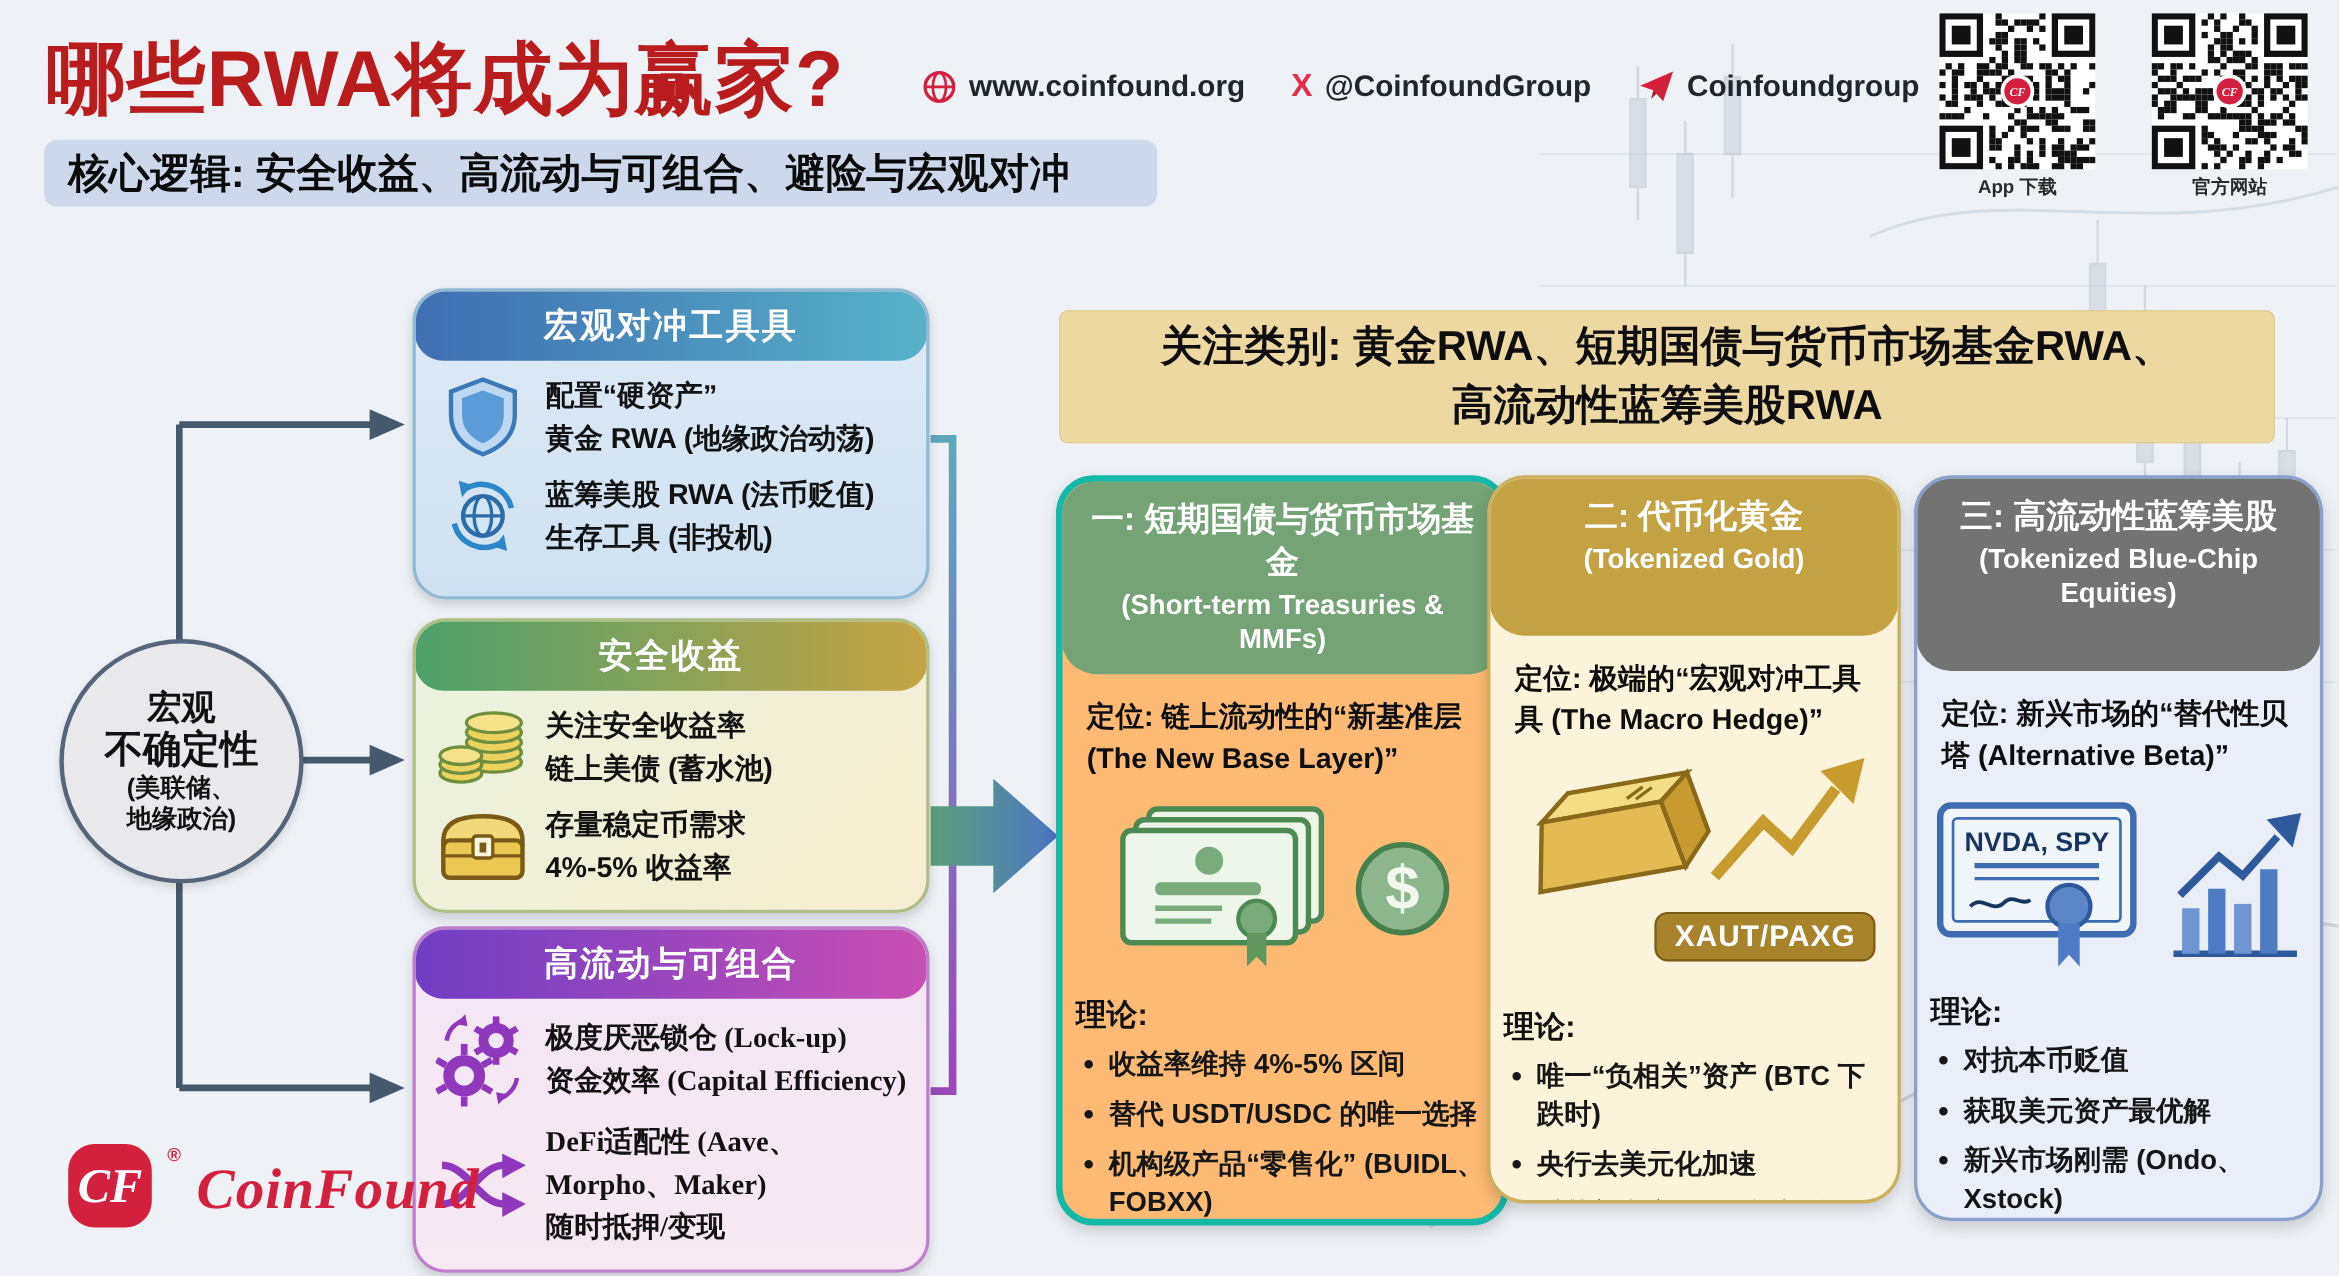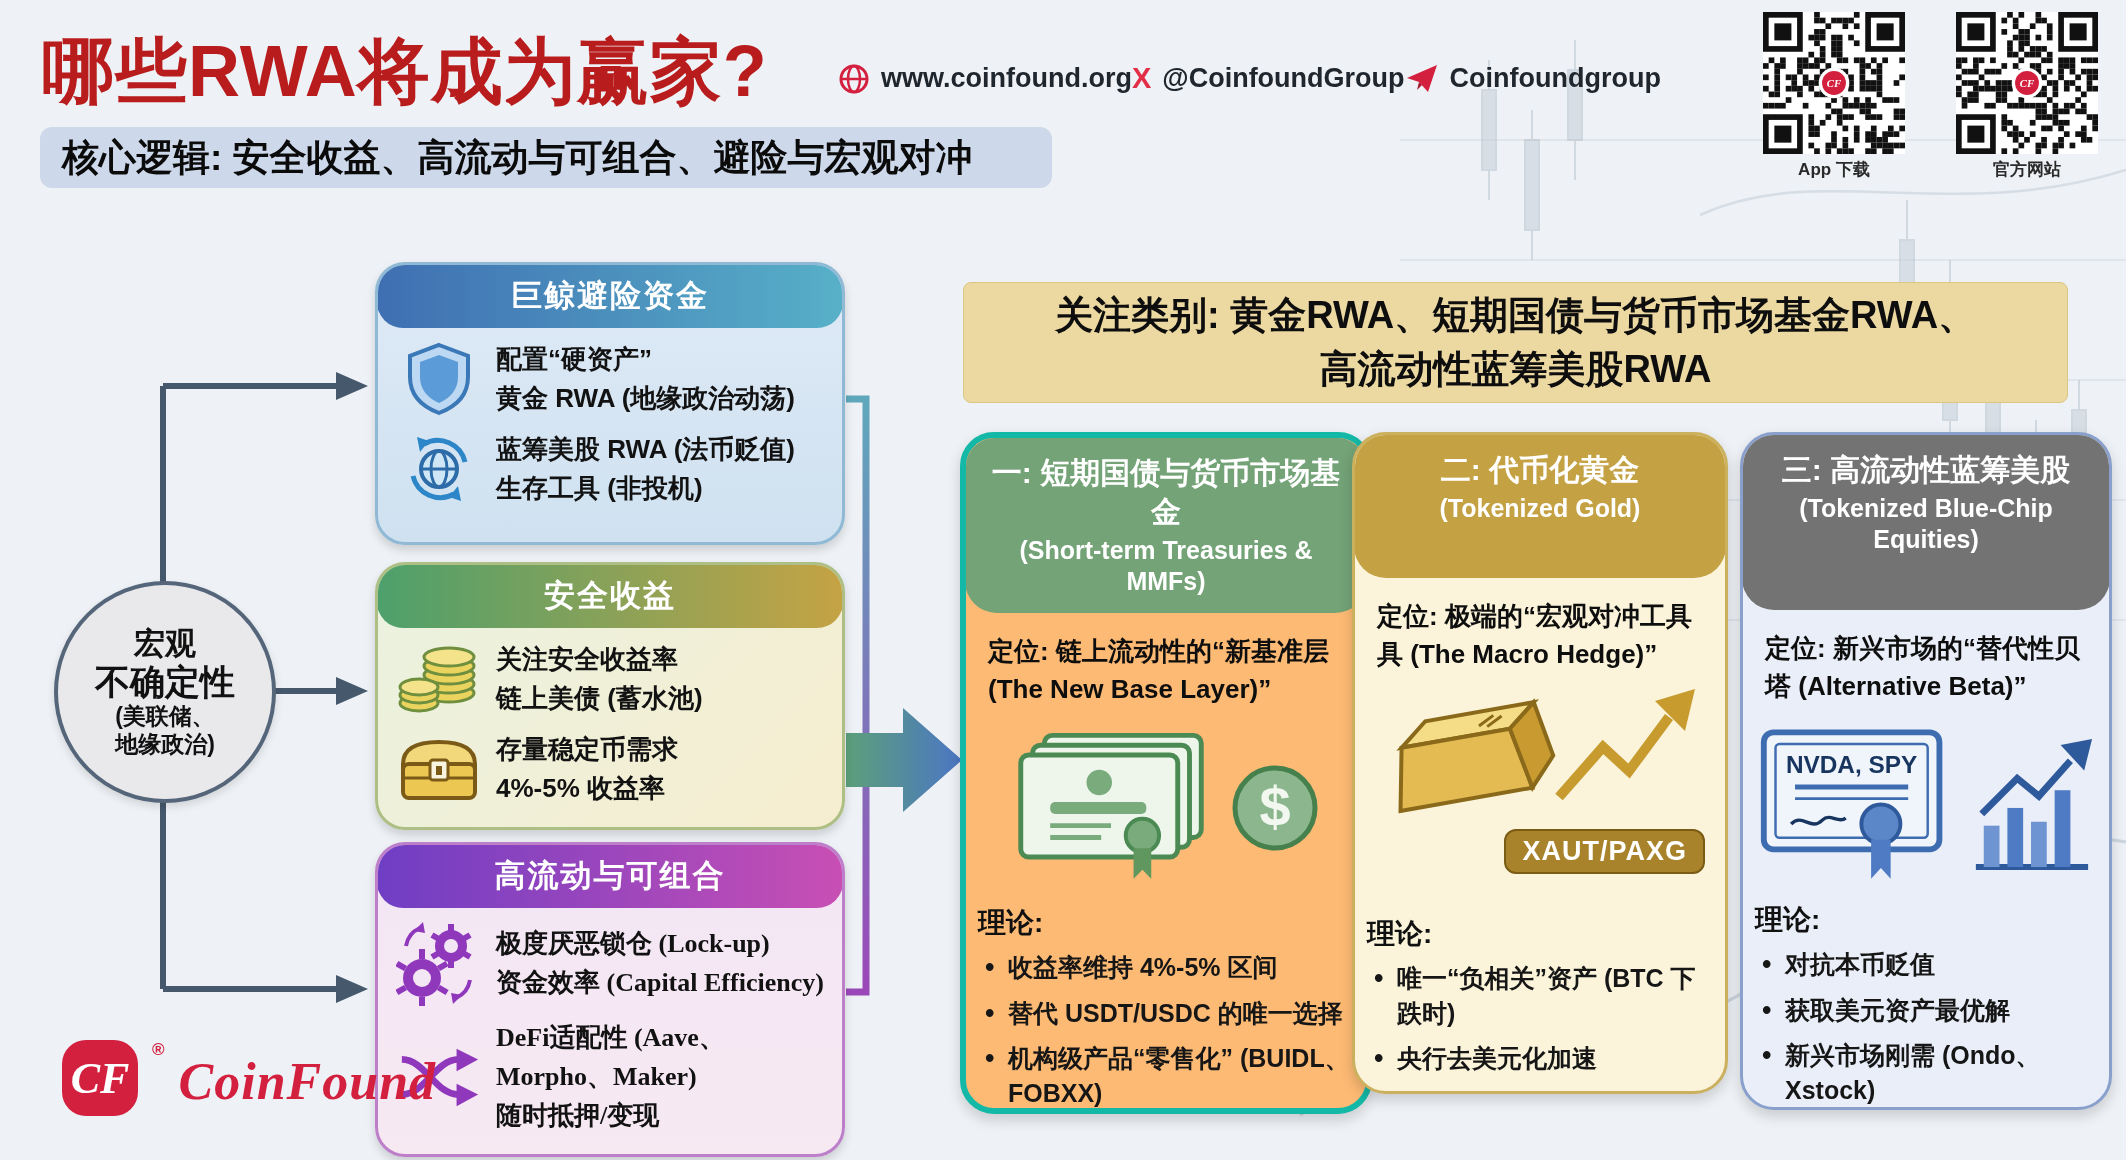--- a/index.html
+++ b/index.html
@@ -2,21 +2,21 @@
 <html><head>
 <meta charset="utf-8">
 <style>
   html,body{margin:0;padding:0;background:#dfe4ea;}
   #page{position:relative;width:2126px;height:1160px;background:#eef1f5;overflow:hidden;
         font-family:"Liberation Sans",sans-serif;color:#111;}
   svg{display:block;}
   .abs{position:absolute;}
   
   .page-title{left:42px;top:24px;font-size:72px;font-weight:700;color:#b91c1c;letter-spacing:1px;}
-  .social{left:838px;top:62px;display:flex;align-items:center;}
+  .social{left:838px;top:62px;display:flex;gap:42px;align-items:center;}
   .slink{display:flex;gap:11px;align-items:center;font-size:27px;font-weight:600;color:#20262e;cursor:pointer;}
   .xglyph{font-size:29px;font-weight:900;color:#e22f47;font-family:"Liberation Sans",sans-serif;}
   .qrbox{width:142px;text-align:center;}
   .qr1{left:1763px;top:12px;} .qr2{left:1956px;top:12px;}
   .qrbox .lbl{margin-top:4px;font-size:17px;font-weight:600;color:#2a2a2a;}
   
   .core-banner{left:40px;top:127px;width:1012px;height:61px;background:#cdd9ea;border-radius:12px;
        display:flex;align-items:center;padding-left:22px;box-sizing:border-box;
        font-size:37px;font-weight:900;color:#0b0b0b;}
   
@@ -595,21 +595,21 @@
   <div class="abs core-banner">核心逻辑: 安全收益、高流动与可组合、避险与宏观对冲</div>
 
   <div class="abs circle">
     <div class="c1">宏观</div>
     <div class="c2">不确定性</div>
     <div class="c3">(美联储、</div>
     <div class="c3">地缘政治)</div>
   </div>
 
   <div class="abs fbox" id="fbox1">
-    <div class="fbox-header">巨鲸避险资金</div>
+    <div class="fbox-header">宏观对冲工具具</div>
     <div class="fgroup">
       <div class="ficon">
         <svg width="70" height="76" viewBox="0 0 70 76">
           <path d="M35 4 L64 15 V36 C64 55 51 66 35 72 C19 66 6 55 6 36 V15 Z" fill="#bcd8f2" stroke="#3a78b8" stroke-width="4"></path>
           <path d="M35 14 L54 21 V36 C54 49 46 57 35 62 C24 57 16 49 16 36 V21 Z" fill="#5b9bd8"></path>
         </svg>
       </div>
       <div class="flines">
         <div class="bline"><span class="strong">配置“硬资产”</span></div>
         <div class="bline">黄金 RWA (地缘政治动荡)</div>

